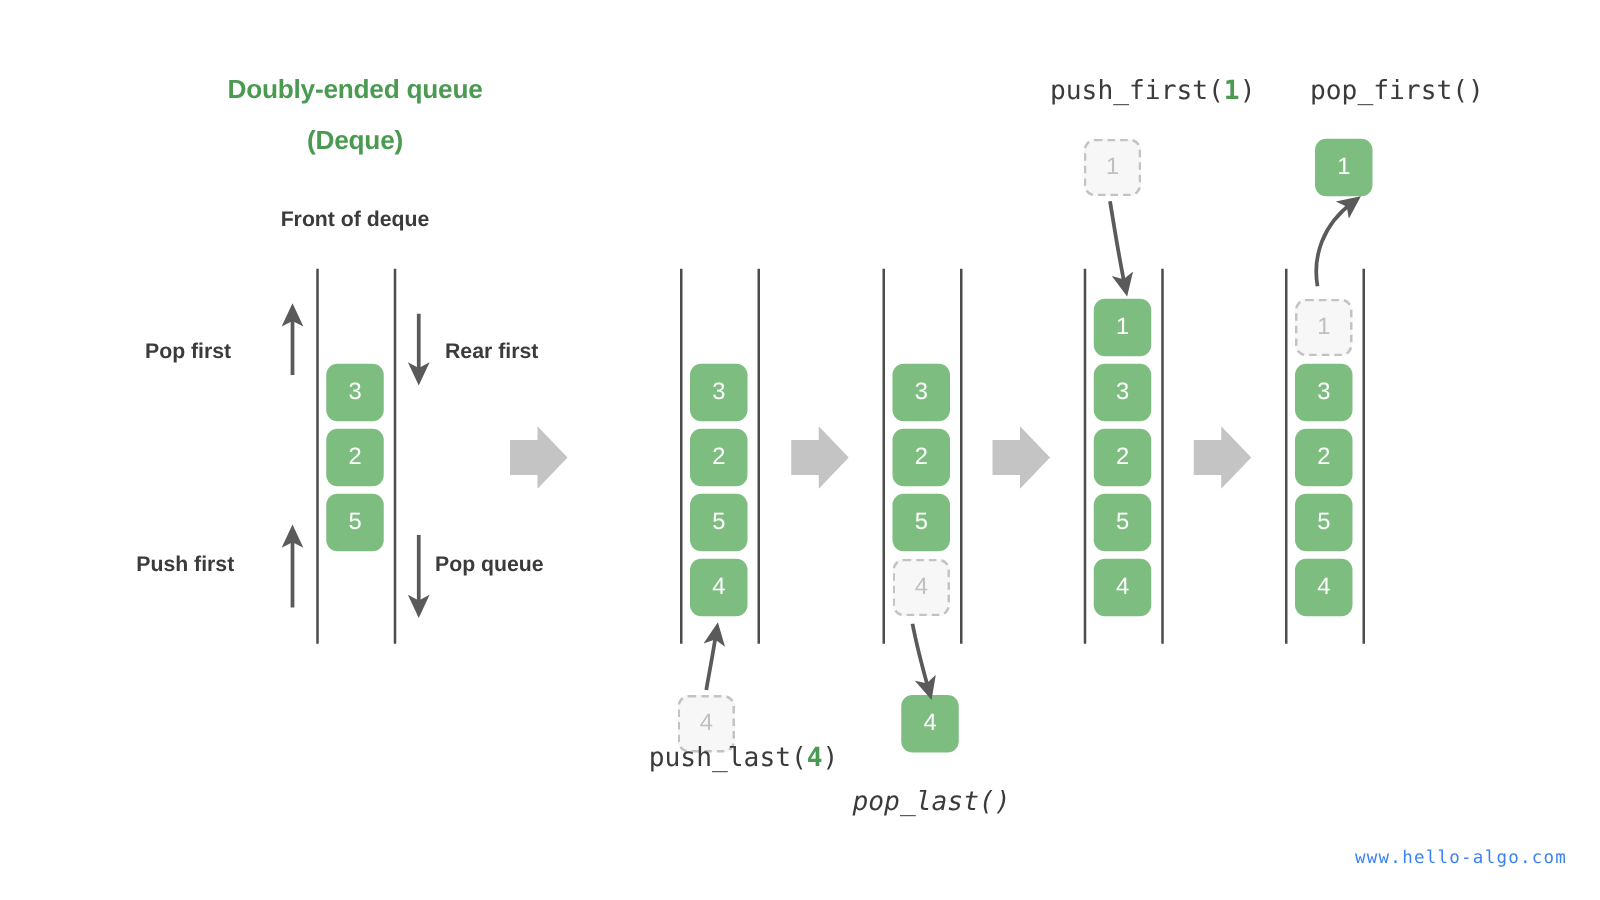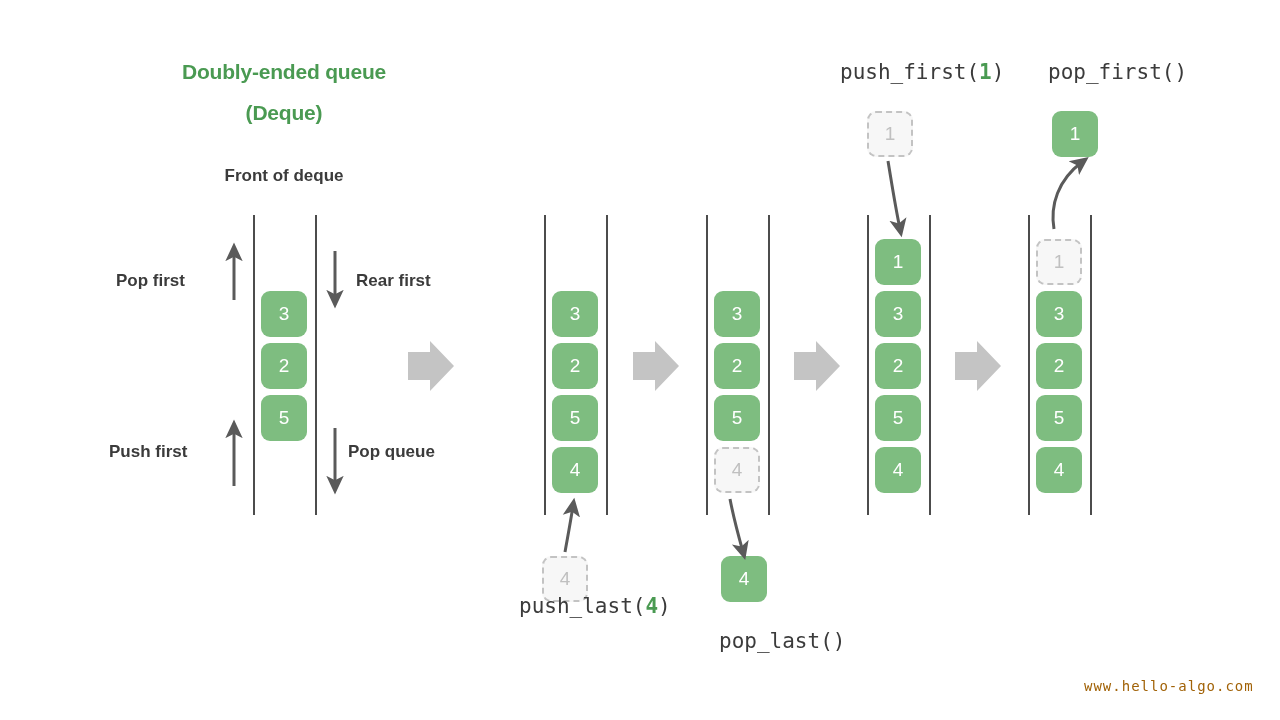--- a/index.html
+++ b/index.html
@@ -56,21 +56,21 @@
     font-size: 21px;
     color: #3b3b3b;
     white-space: nowrap;
     letter-spacing: 0px;
   }
   .code-arg { color: #4a9a52; font-weight: bold; }
 
   .watermark {
     font-family: "DejaVu Sans Mono", "Liberation Mono", monospace;
     font-size: 14px;
-    color: #a16207;
+    color: #3b82f6;
     white-space: nowrap;
     letter-spacing: 1px;
   }
 
   
   .rail {
     position: absolute;
     width: 2px;
     background: #4c4c4c;
   }
@@ -160,21 +160,21 @@
 
   <div class="cell" style="left:1036px; top:111px;">1</div>
   <div class="cell ghost" style="left:1020px; top:239px;">1</div>
   <div class="cell" style="left:1020px; top:291px;">3</div>
   <div class="cell" style="left:1020px; top:343px;">2</div>
   <div class="cell" style="left:1020px; top:395px;">5</div>
   <div class="cell" style="left:1020px; top:447px;">4</div>
 
   <div class="abs code-label" style="left:503px; top:594px;"><span>push_last(</span><span class="code-arg">4</span><span>)</span></div>
 
-  <div class="abs code-label" style="left:703px; top:629px;">pop_last()</div>
+  <div class="abs code-label" style="left:666px; top:629px;font-style:italic;">pop_last()</div>
 
   <div class="abs code-label" style="left:824px; top:60px;"><span>push_first(</span><span class="code-arg">1</span><span>)</span></div>
 
   <div class="abs code-label" style="left:1032px; top:60px;text-align:center;">pop_first()</div>
 
   <div class="abs watermark" style="left:1068px; top:678px;">www.hello-algo.com</div>
 
   <svg id="curves" viewBox="0 0 1280 720">
     <defs>
       <marker id="thinhead" markerWidth="7" markerHeight="7" refX="3.4" refY="3.2" orient="auto" markerUnits="strokeWidth">

